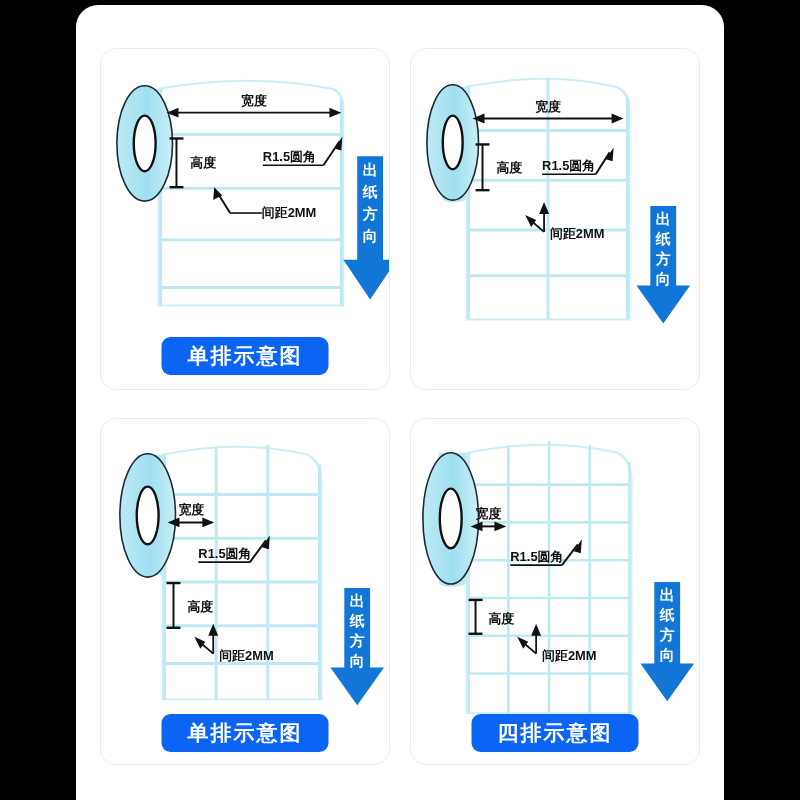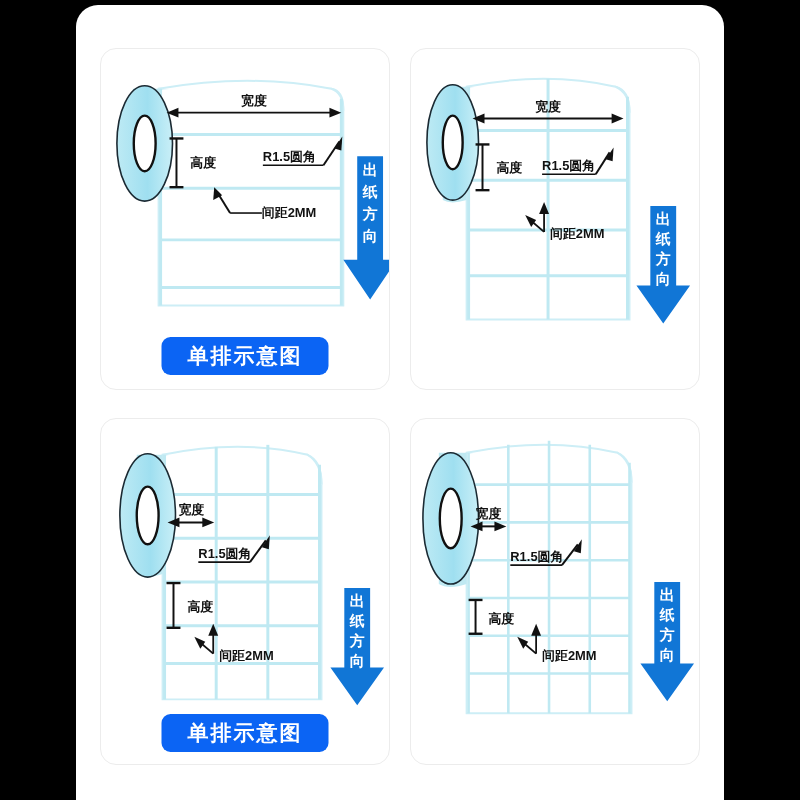--- a/index.html
+++ b/index.html
@@ -374,16 +374,17 @@
 
           <g>
             <path d="M245 164 L271 164 L271 246 L285 246 L258 284 L231 246 L245 246 Z" fill="#1176d6"></path>
             <text class="arrow-text" x="258" y="182" text-anchor="middle">出</text>
             <text class="arrow-text" x="258" y="202" text-anchor="middle">纸</text>
             <text class="arrow-text" x="258" y="222" text-anchor="middle">方</text>
             <text class="arrow-text" x="258" y="242" text-anchor="middle">向</text>
           </g>
         </svg>
       </div>
+      <div class="caption">四排示意图</div>
     </div>
 
   </div>
 </div>
 
 </body></html>

